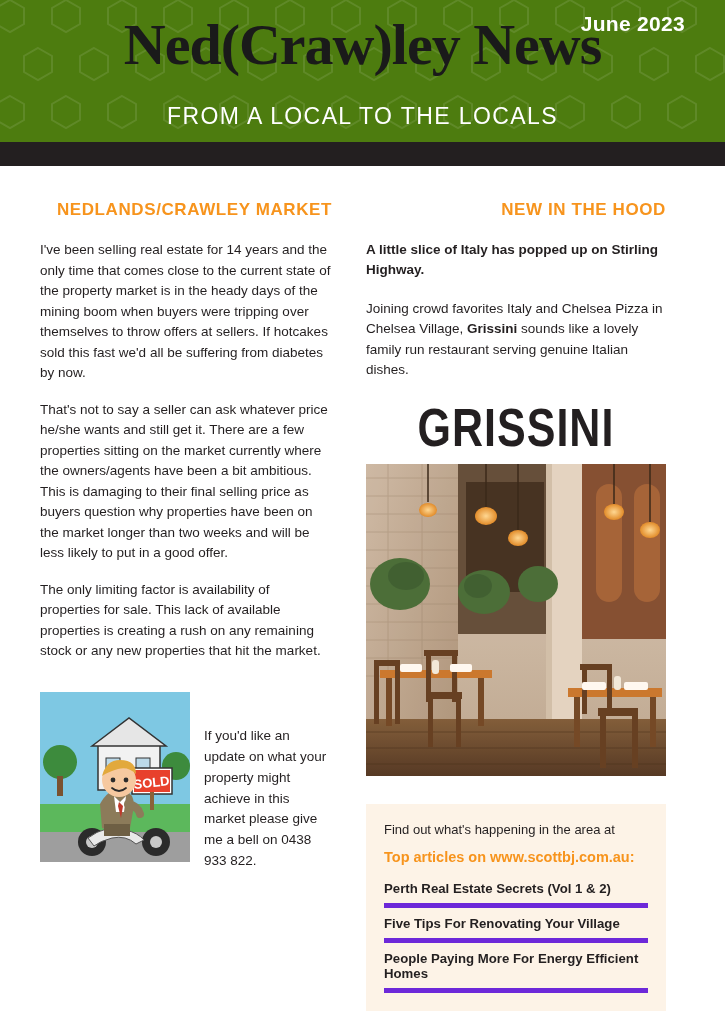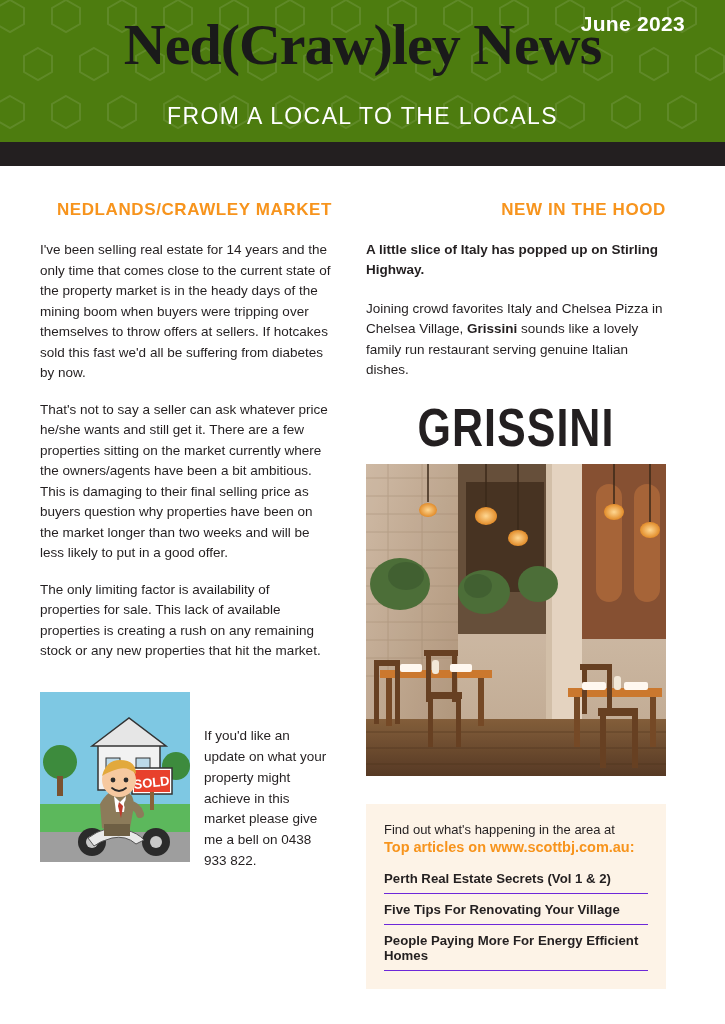--- a/index.html
+++ b/index.html
@@ -121,28 +121,28 @@
   }
   .promo-line {
     font-size: 13px;
     color: #231f20;
     line-height: 1.5;
   }
   .promo-heading {
     color: #f7941d;
     font-size: 14.5px;
     font-weight: bold;
-    margin: 0 0 8px 0;
+    margin: 10px 0 8px 0;
   }
   .article-link {
     font-size: 13.2px;
     color: #231f20;
     font-weight: bold;
     padding: 8px 0 7px 0;
-    border-bottom: 1px solid #6d28d9;
+    border-bottom: 5px solid #6d28d9;
   }
   .article-link:first-of-type { border-top: 1px solid #f0b66c; }
 
   
   .bottom-left {
     display: flex;
     gap: 14px;
     margin-top: 30px;
     align-items: flex-start;
   }

